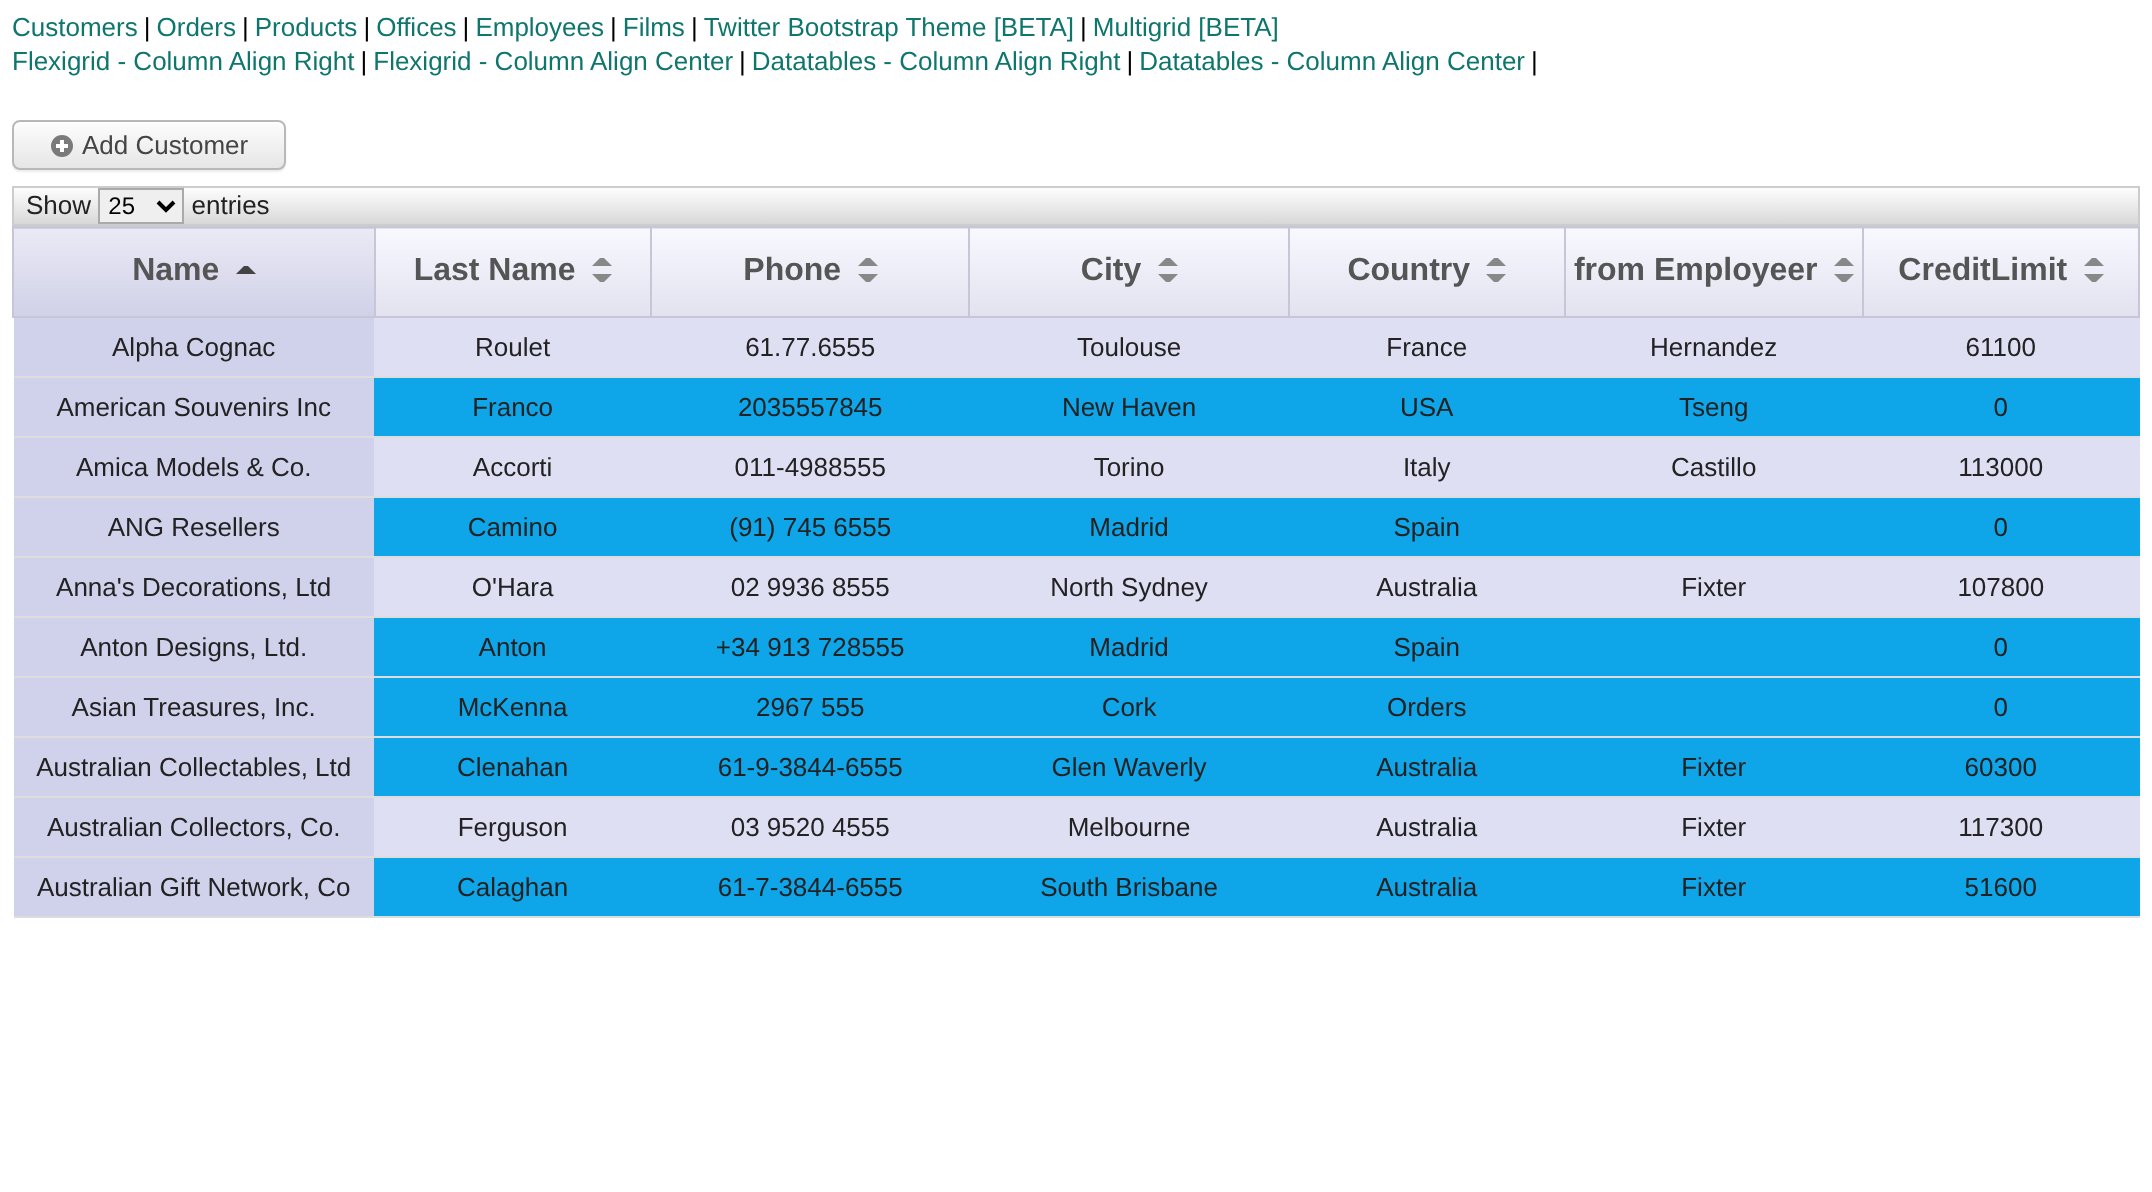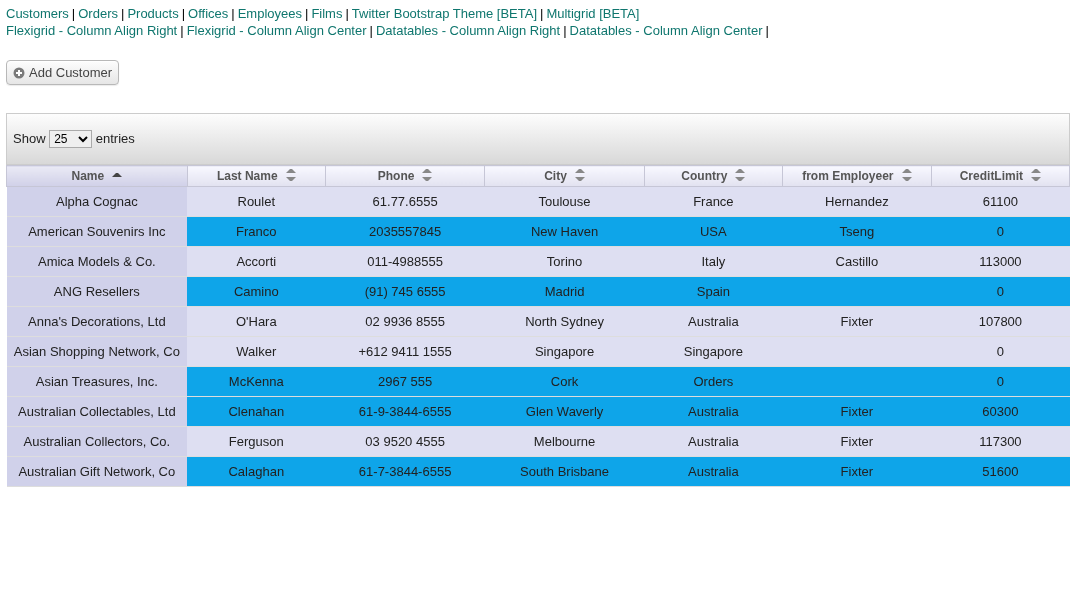--- a/index.html
+++ b/index.html
@@ -13,53 +13,53 @@
       margin-bottom:2px;
     }
     .nav-line a {
       color:#0f766e;
       text-decoration:none;
     }
     .nav-line span.sep { color:#000; margin:0 3px;}
     .btn {
       display:inline-block;
       margin-top:20px;
-      margin-bottom:28px;
-      padding:4px 6px;
+      margin-bottom:8px;
+      padding:4px 18px;
       border:1px solid #b8b8b8;
       border-radius:4px;
       background: linear-gradient(#fdfdfd,#e6e6e6);
       font-family:inherit;
       font-size:13px;
       color:#444;
       box-shadow: inset 0 1px 0 #fff, 0 1px 1px rgba(0,0,0,0.08);
       cursor:pointer;
     }
     .btn svg { vertical-align:-2px; margin-right:4px; }
     .topbar {
       border:1px solid #ccc;
       background: linear-gradient(#fdfdfd,#d8d8d8);
-      padding:16px 6px;
+      padding:0 6px;
       font-size:13px;
     }
     .topbar select {
       font-size:12px;
       border:1px solid #aaa;
     }
     table.data {
       width:100%;
       border-collapse:collapse;
       table-layout:fixed;
     }
     table.data thead th {
       background: linear-gradient(#f8f8ff,#e2e2f0);
       color:#555;
       font-weight:bold;
-      font-size:12px;
-      padding:3px 4px;
+      font-size:16px;
+      padding:13px 4px;
       border:1px solid #c6c6d6;
       vertical-align:middle;
       position:relative;
       text-align:center;
     }
     table.data thead th.sorted { background: linear-gradient(#eaeaf5,#d0d0e8); }
     table.data tbody td {
       padding:7px 4px;
       font-size:13px;
       text-align:center;
@@ -170,26 +170,26 @@
       </tr>
       <tr class="odd">
         <td class="firstcol">Anna's Decorations, Ltd</td>
         <td>O'Hara</td>
         <td>02 9936 8555</td>
         <td>North Sydney</td>
         <td>Australia</td>
         <td>Fixter</td>
         <td>107800</td>
       </tr>
-      <tr class="odd">
-        <td class="firstcol">Asian Shopping Network, Co</td>
-        <td>Walker</td>
-        <td>+612 9411 1555</td>
-        <td>Singapore</td>
-        <td>Singapore</td>
+      <tr class="even">
+        <td class="firstcol">Anton Designs, Ltd.</td>
+        <td>Anton</td>
+        <td>+34 913 728555</td>
+        <td>Madrid</td>
+        <td>Spain</td>
         <td></td>
         <td>0</td>
       </tr>
       <tr class="even">
         <td class="firstcol">Asian Treasures, Inc.</td>
         <td>McKenna</td>
         <td>2967 555</td>
         <td>Cork</td>
         <td>Orders</td>
         <td></td>

